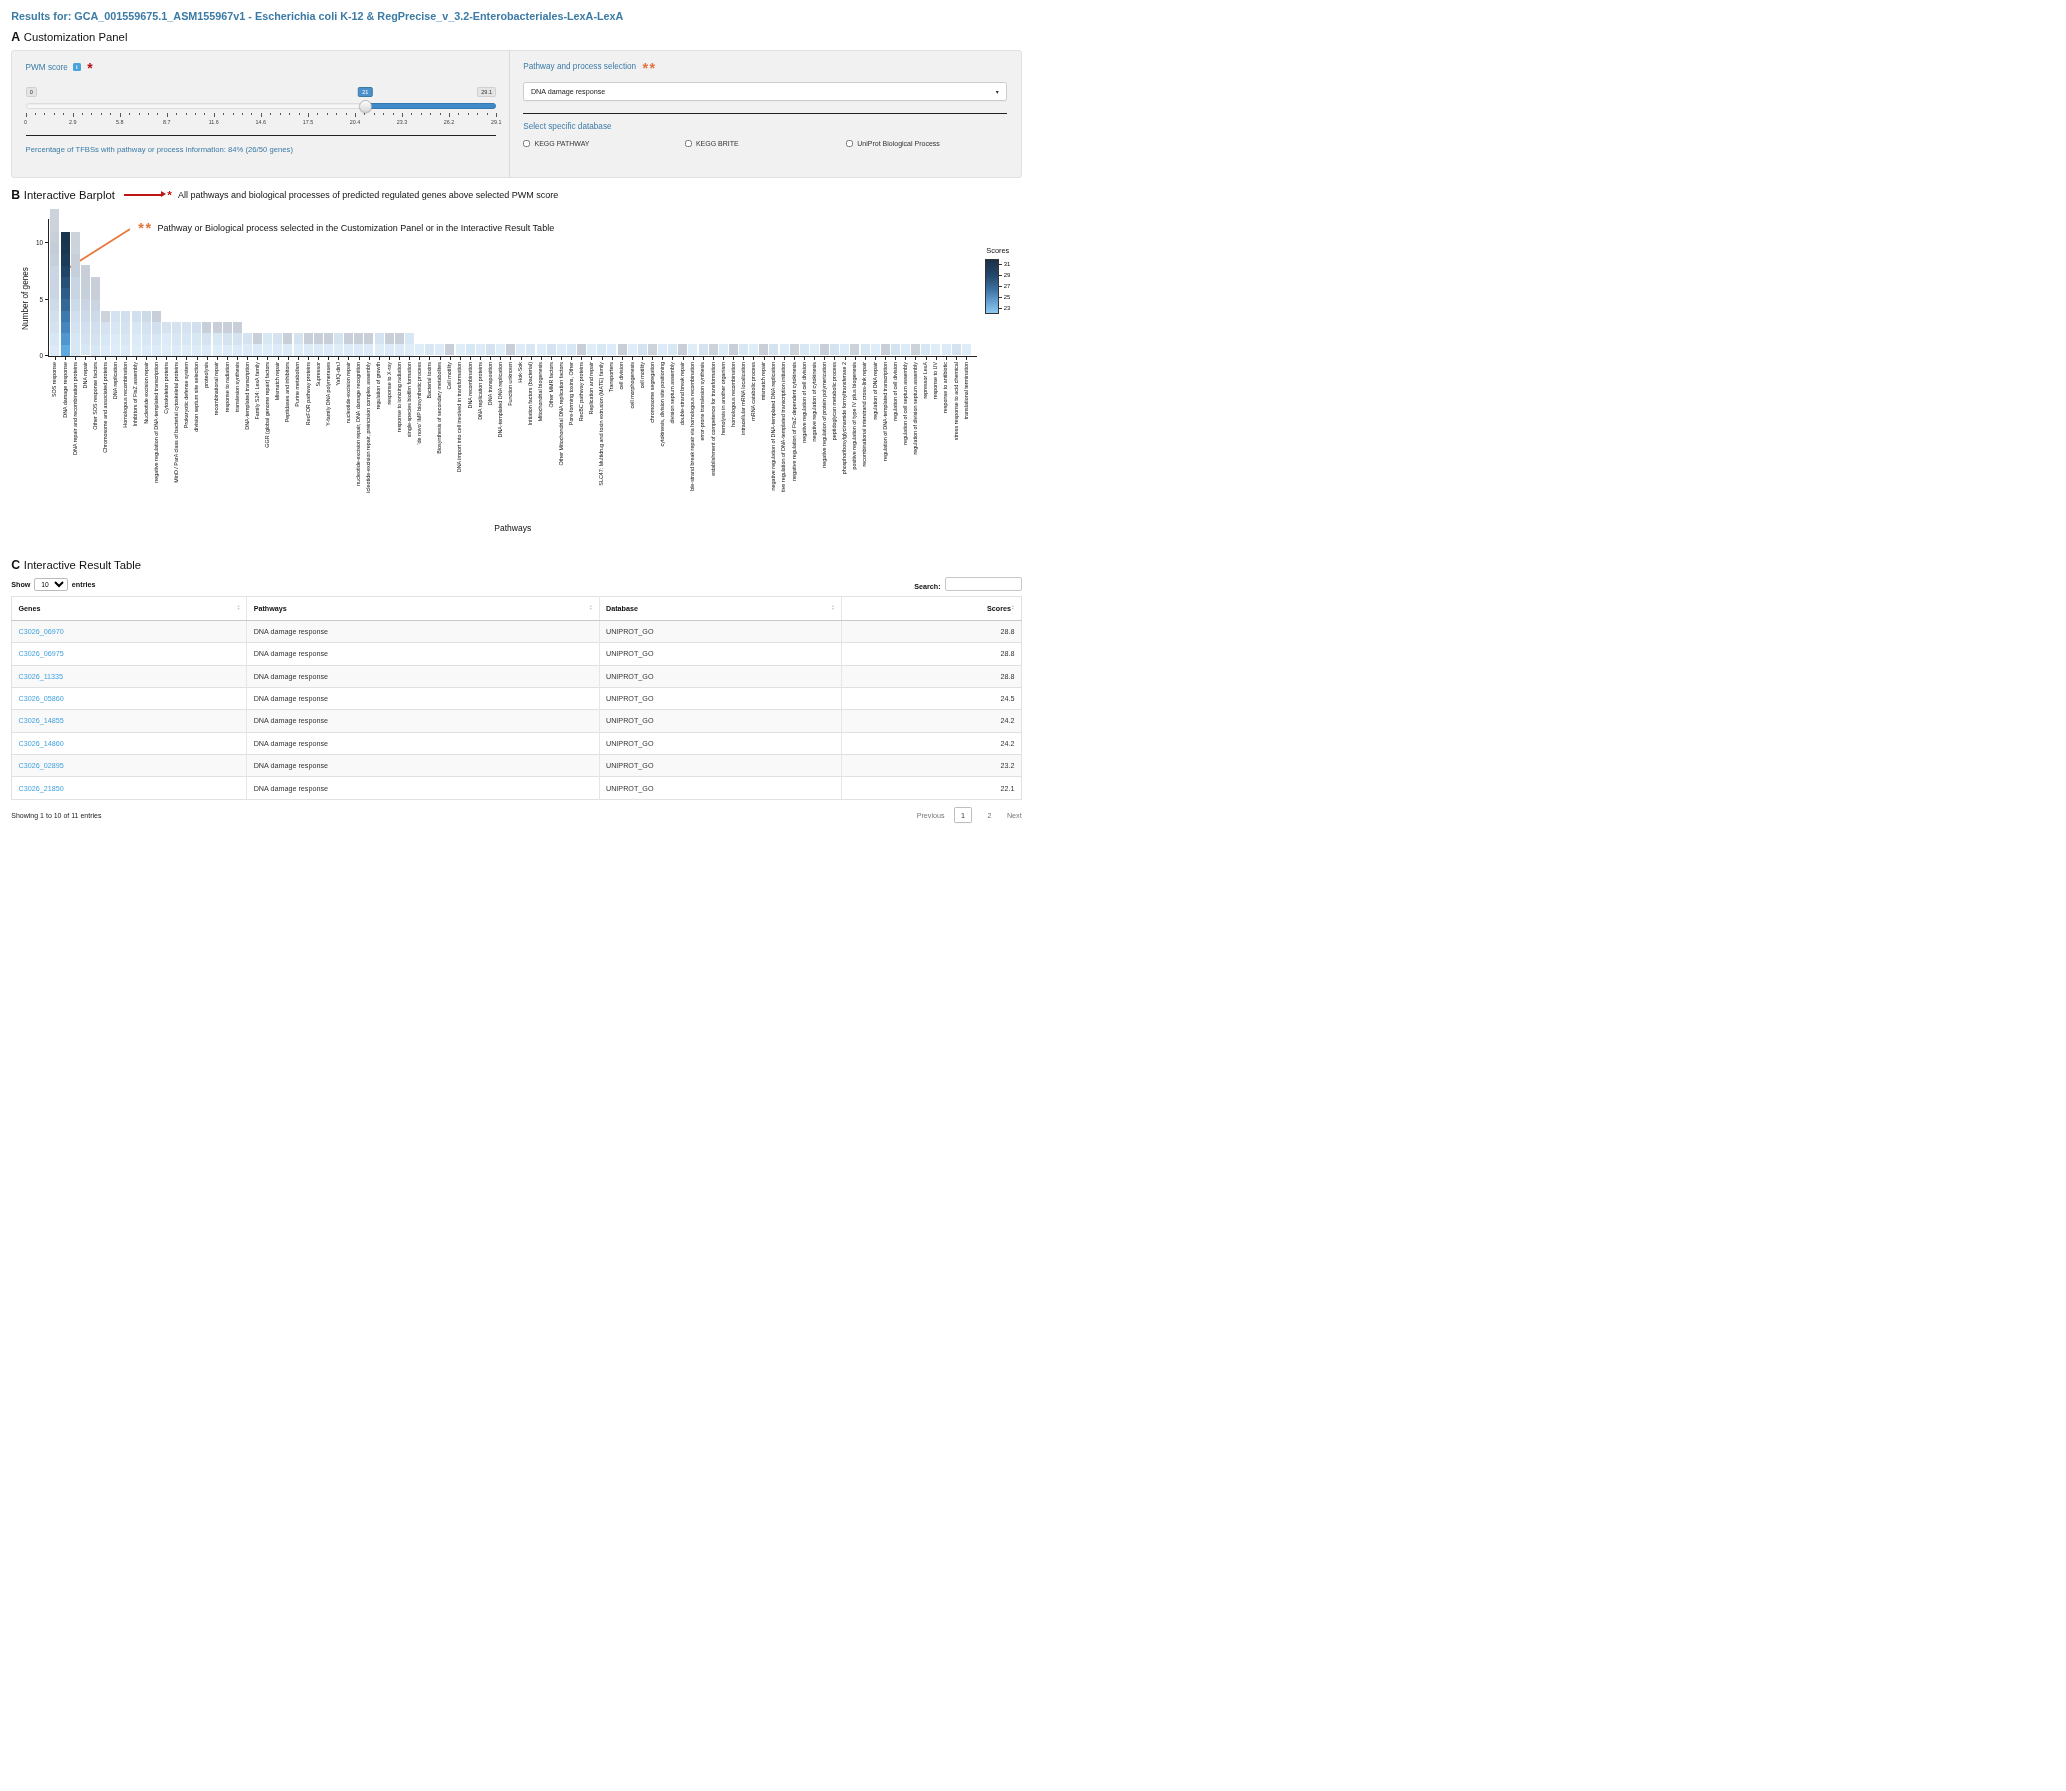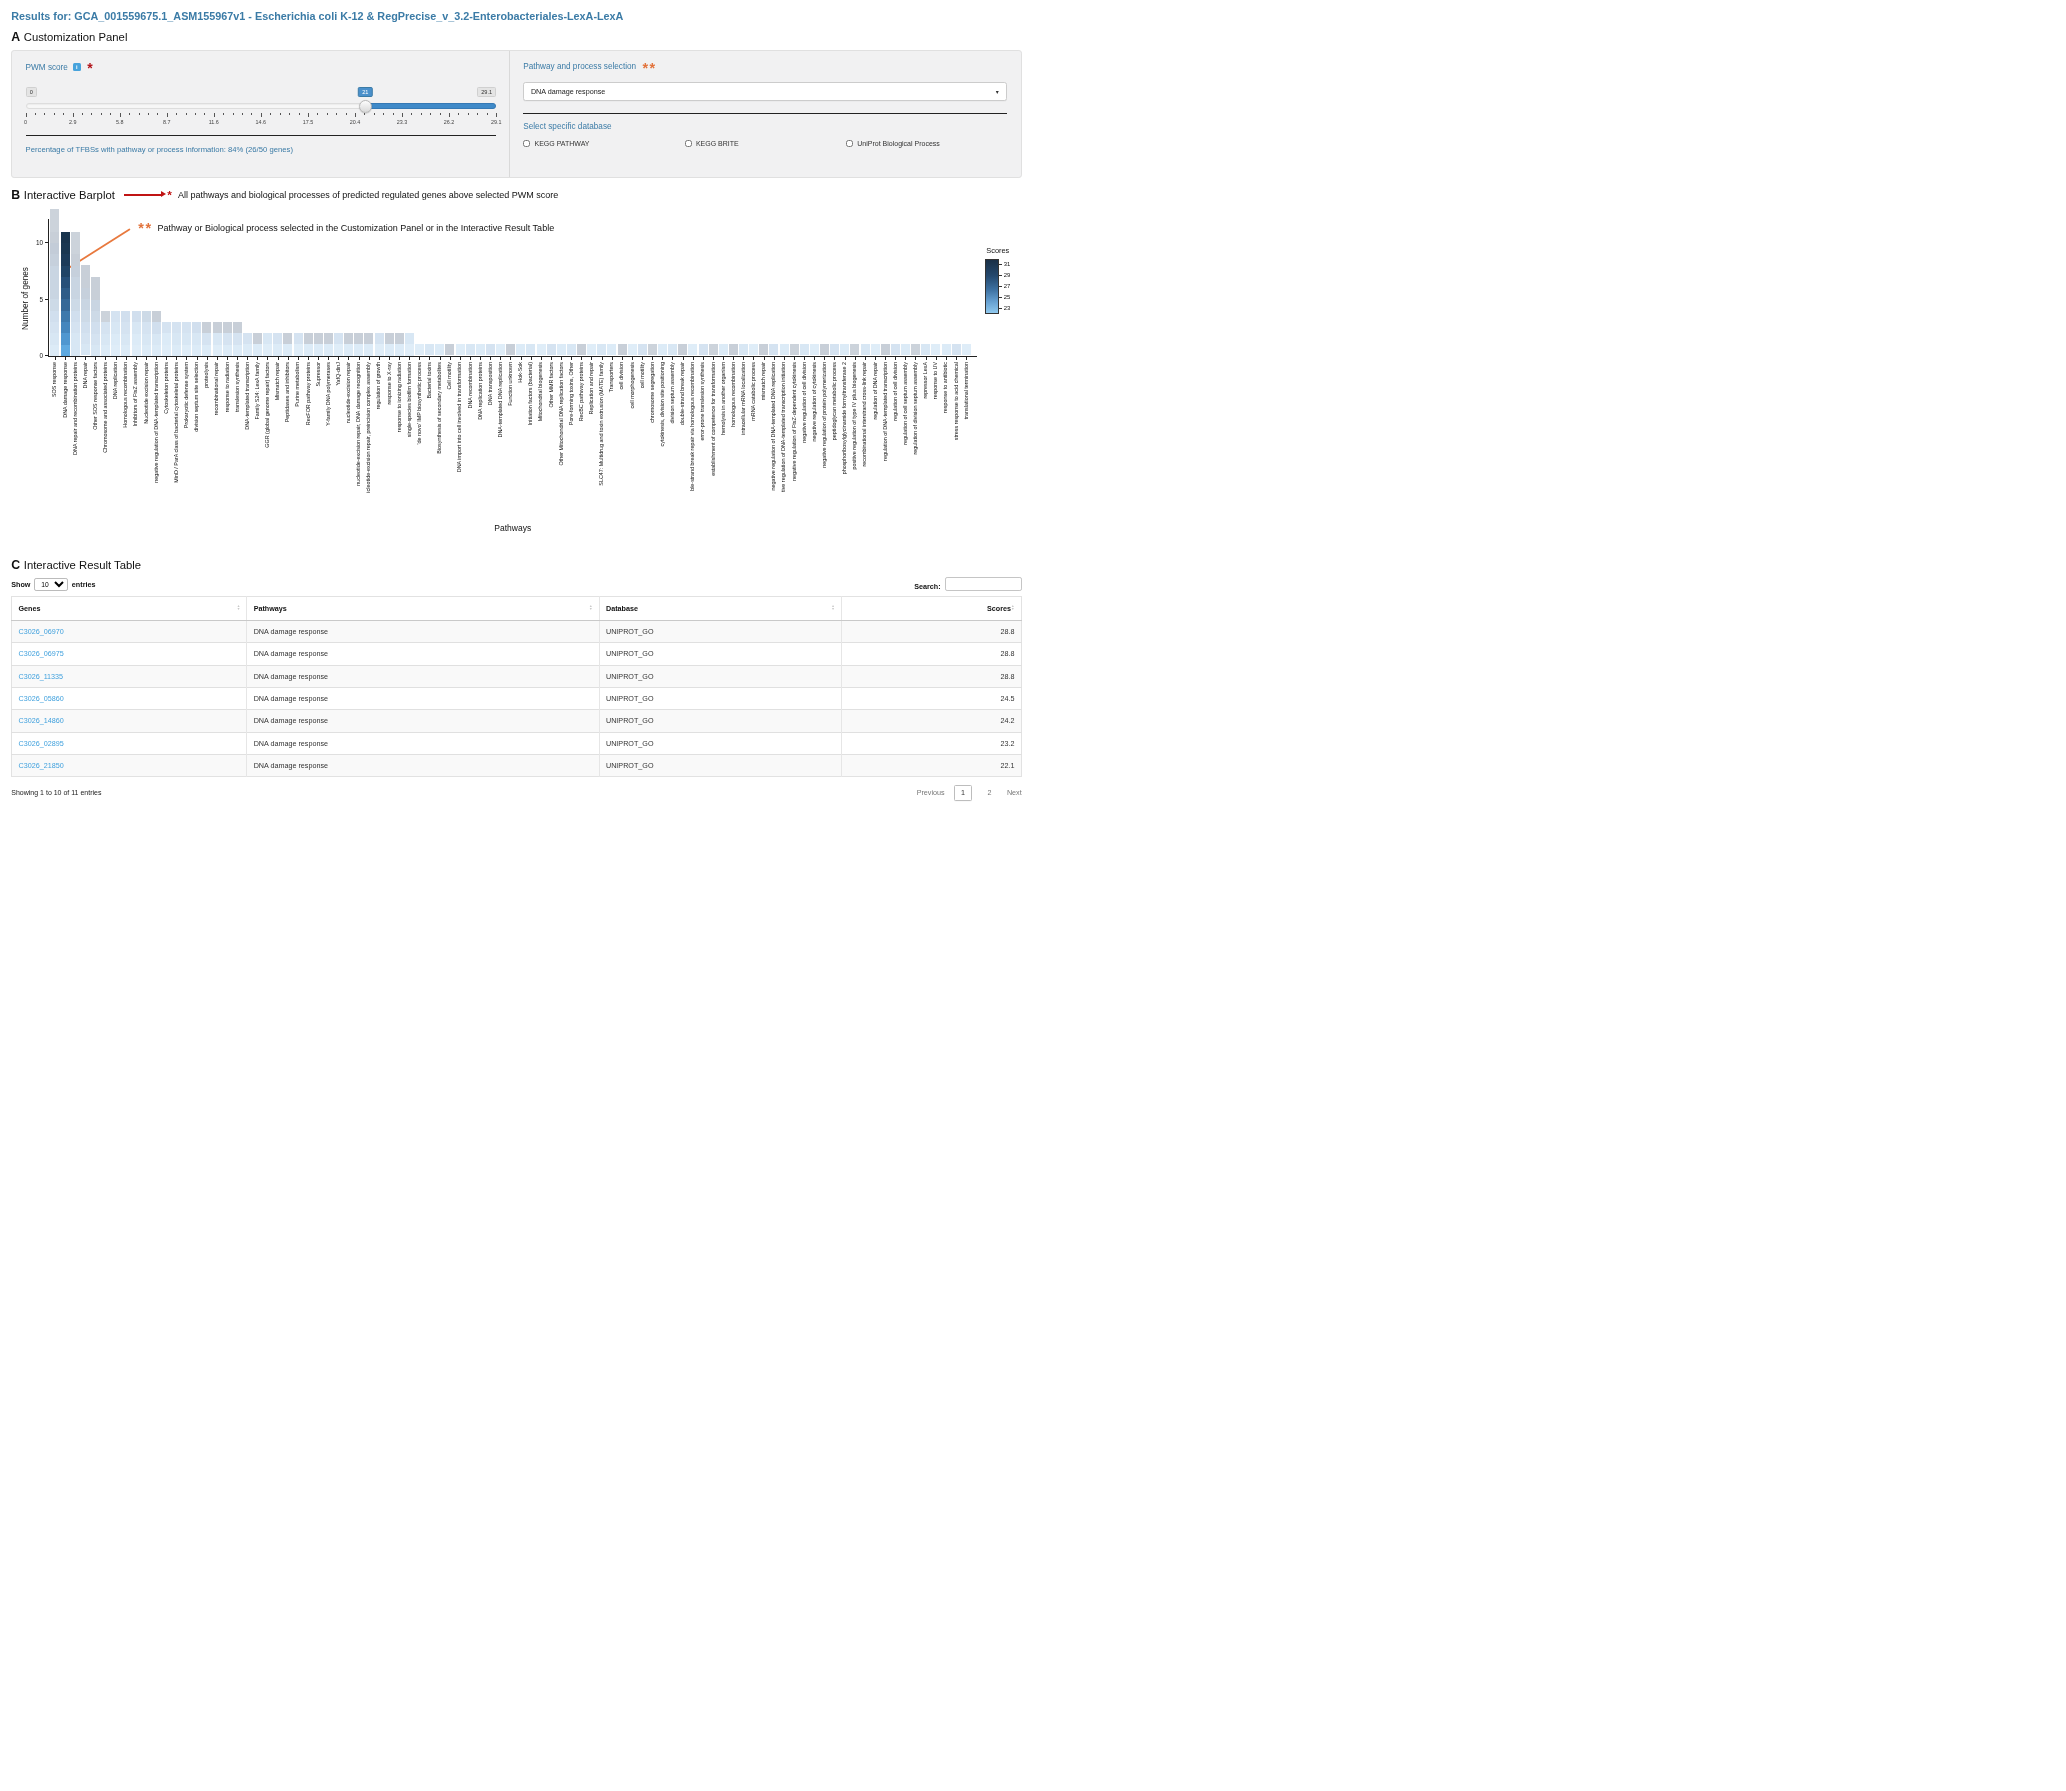--- a/index.html
+++ b/index.html
@@ -869,20 +869,26 @@
           <td>UNIPROT_GO</td>
           <td>28.8</td>
         </tr>
         <tr>
           <td><a class="gene-link">C3026_05860</a></td>
           <td>DNA damage response</td>
           <td>UNIPROT_GO</td>
           <td>24.5</td>
         </tr>
         <tr>
+          <td><a class="gene-link">C3026_14855</a></td>
+          <td>DNA damage response</td>
+          <td>UNIPROT_GO</td>
+          <td>24.2</td>
+        </tr>
+        <tr>
           <td><a class="gene-link">C3026_14860</a></td>
           <td>DNA damage response</td>
           <td>UNIPROT_GO</td>
           <td>24.2</td>
         </tr>
         <tr>
           <td><a class="gene-link">C3026_02895</a></td>
           <td>DNA damage response</td>
           <td>UNIPROT_GO</td>
           <td>23.2</td>

